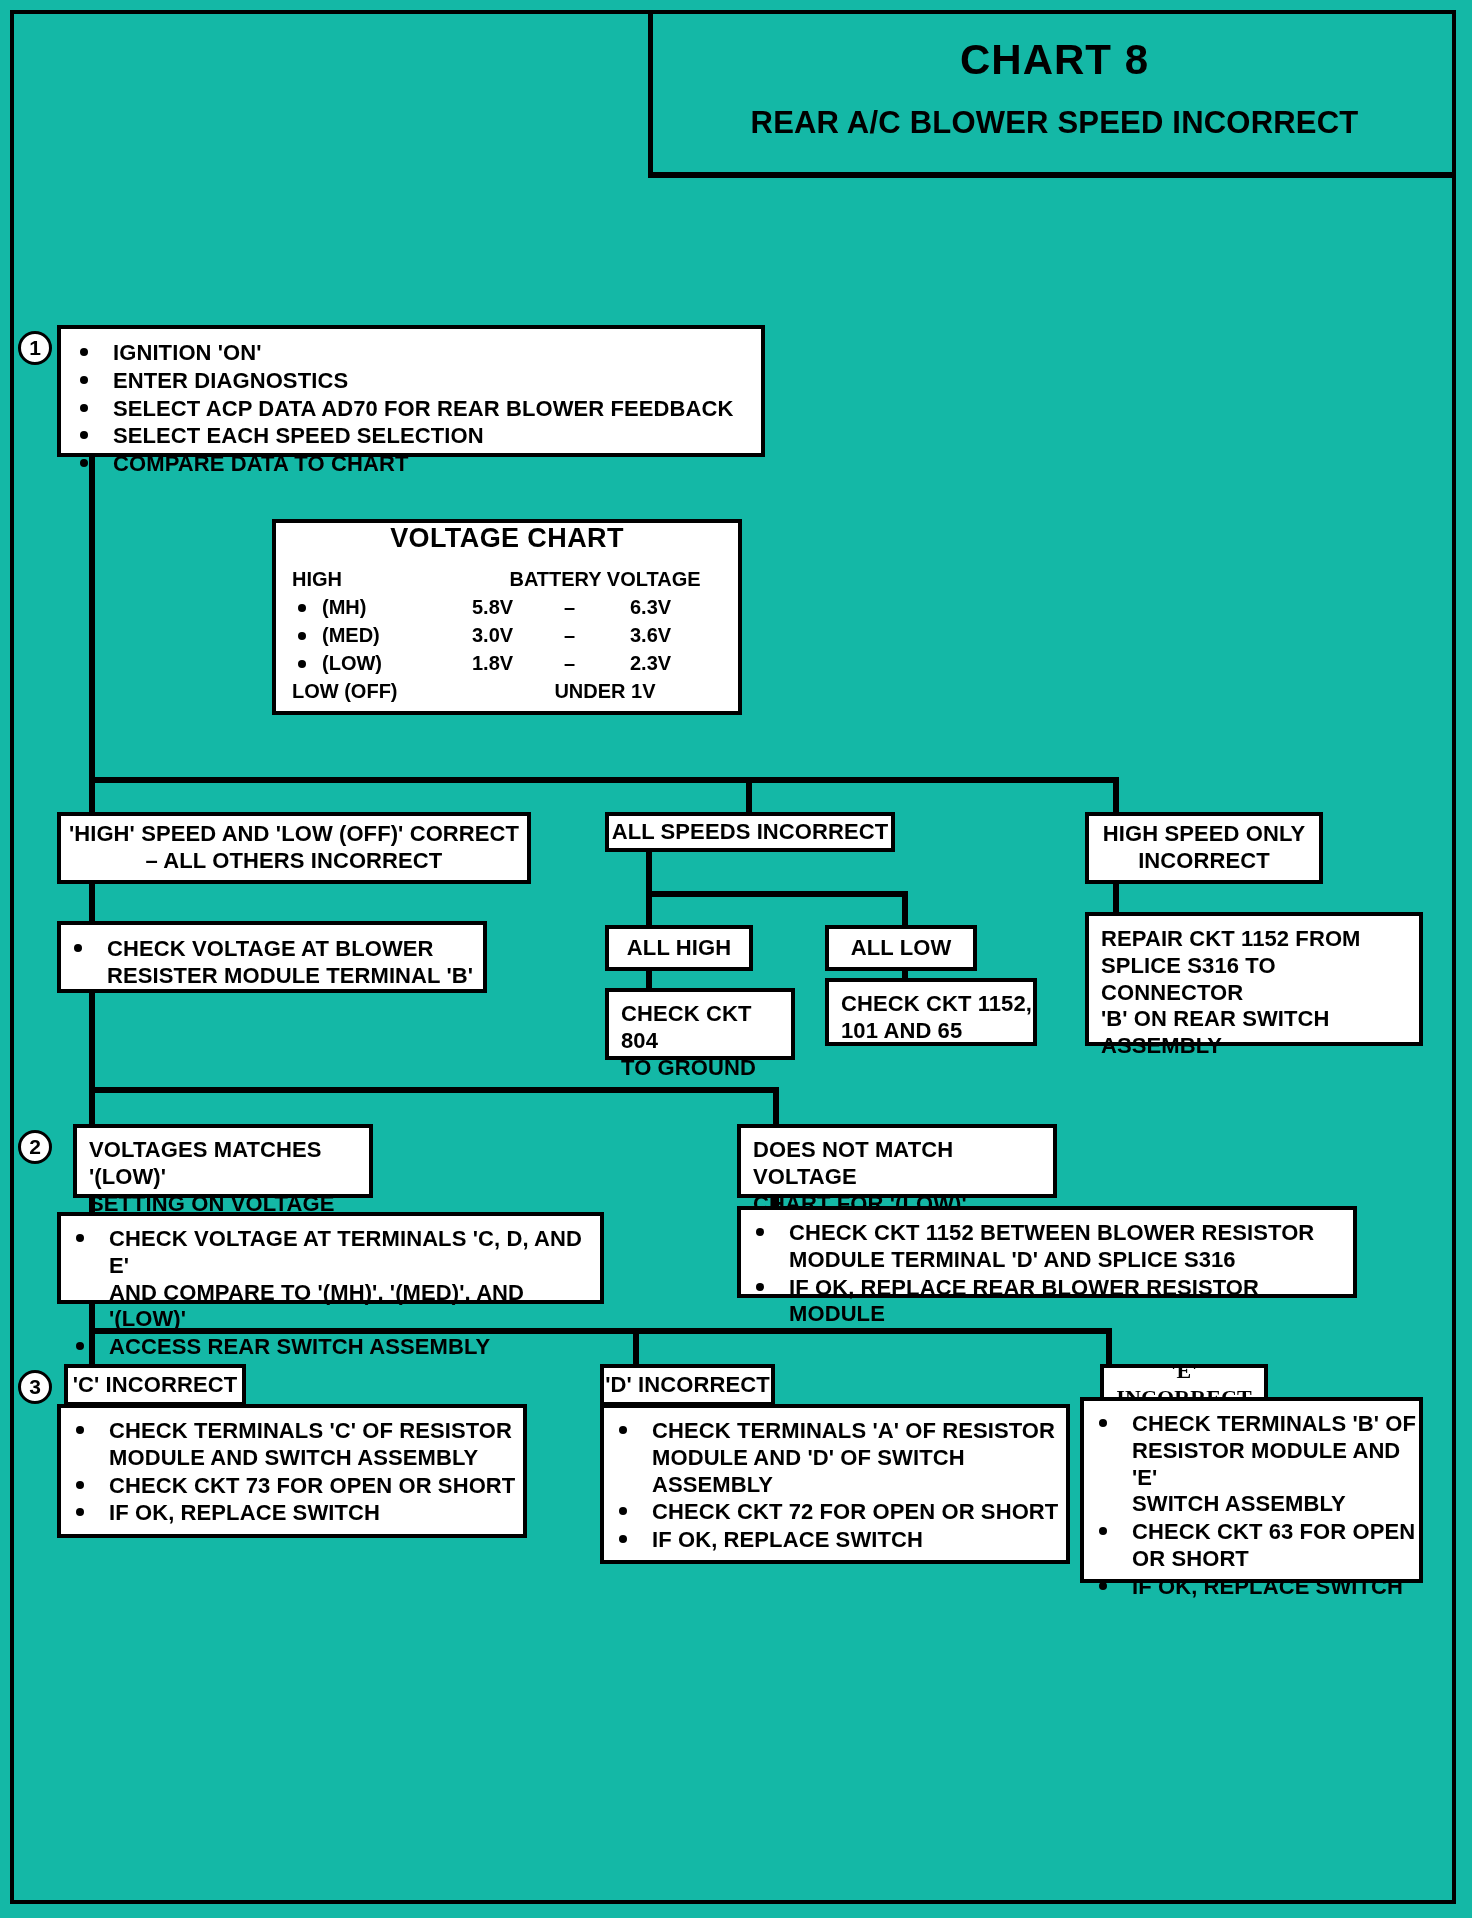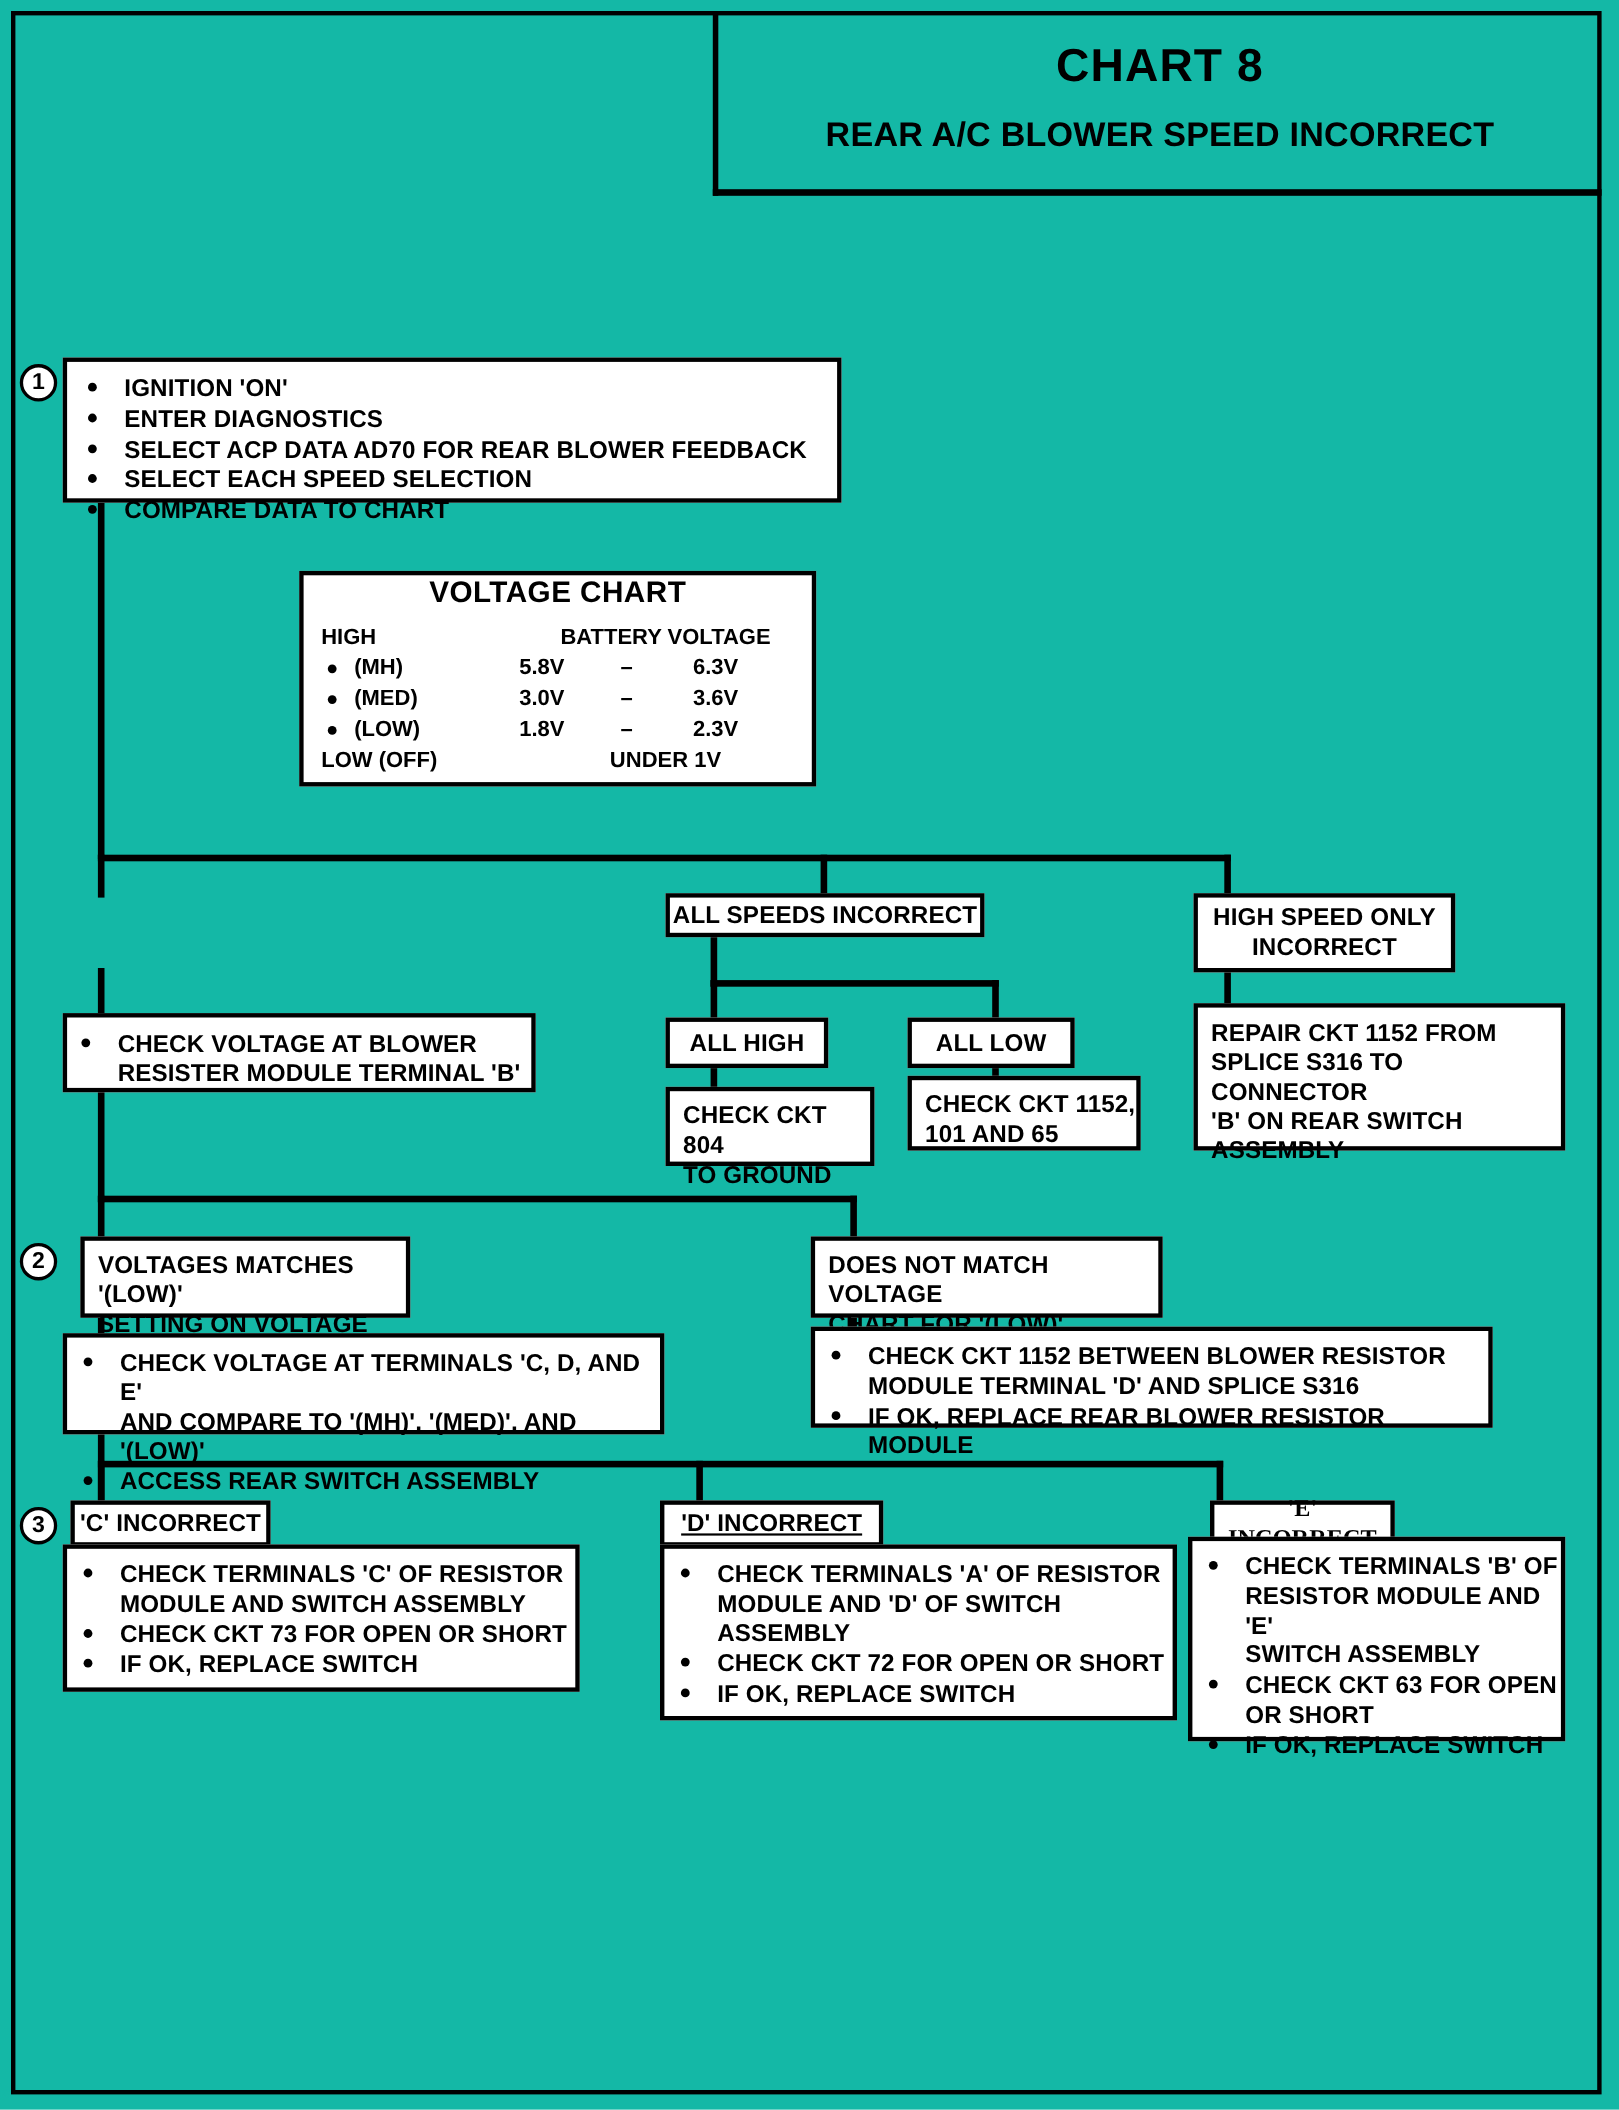--- a/index.html
+++ b/index.html
@@ -171,21 +171,21 @@
   #node-ckt804      { left:605px;  top:988px;  width:190px;  height:72px;  padding:9px 0 0 12px; text-align:left; }
   #node-ckt1152-101 { left:825px;  top:978px;  width:212px;  height:68px;  padding:9px 0 0 12px; text-align:left; }
   #node-repair      { left:1085px; top:912px;  width:338px;  height:134px; padding:10px 0 0 12px; text-align:left; }
 
   #node-match-low   { left:73px;   top:1124px; width:300px;  height:74px;  padding:9px 0 0 12px; text-align:left; }
   #node-no-match    { left:737px;  top:1124px; width:320px;  height:74px;  padding:9px 0 0 12px; text-align:left; }
   #node-access-rear { left:57px;   top:1212px; width:547px;  height:92px;  padding:10px 0 0 6px; }
   #node-check-1152  { left:737px;  top:1206px; width:620px;  height:92px;  padding:10px 0 0 6px; }
 
   #node-c-incorrect { left:64px;   top:1364px; width:182px;  height:42px;  }
-  #node-d-incorrect { left:600px;  top:1364px; width:203px;  height:42px;text-decoration:underline;  }
+  #node-d-incorrect { left:600px;  top:1364px; width:175px;  height:42px;  }
   #node-e-incorrect { left:1100px; top:1364px; width:168px;  height:42px;font-family:Liberation Serif, serif;  }
 
   #node-c-actions   { left:57px;   top:1404px; width:470px;  height:134px; padding:10px 0 0 6px; }
   #node-d-actions   { left:600px;  top:1404px; width:470px;  height:160px; padding:10px 0 0 6px; }
   #node-e-actions   { left:1080px; top:1397px; width:343px;  height:186px; padding:10px 0 0 6px; }
 </style>
 </head>
 <body>
 
 <div id="page">
@@ -242,20 +242,26 @@
     </tbody>
       </table>
   </div>
 
   <div class="seg" style="left:89px;  top:457px; width:6px;   height:324px;"></div>
   <div class="seg" style="left:89px;  top:777px; width:1030px;height:6px;"></div>
   <div class="seg" style="left:89px;  top:777px; width:6px;  height:39px;"></div>
   <div class="seg" style="left:746px;top:777px; width:6px;  height:39px;"></div>
   <div class="seg" style="left:1113px;top:777px; width:6px; height:39px;"></div>
 
+  <div class="box box-center" id="node-high-low">
+    <div class="lines">
+      <div>'HIGH' SPEED AND 'LOW (OFF)' CORRECT</div>
+      <div>– ALL OTHERS INCORRECT</div>
+    </div>
+  </div>
 
   <div class="box box-center" id="node-all-speeds">
     <div class="lines">
       <div>ALL SPEEDS INCORRECT</div>
     </div>
   </div>
 
   <div class="box box-center" id="node-high-only">
     <div class="lines">
       <div>HIGH SPEED ONLY</div>

